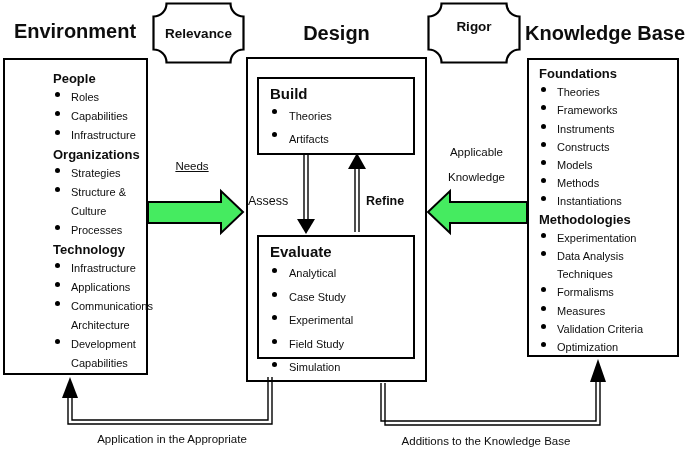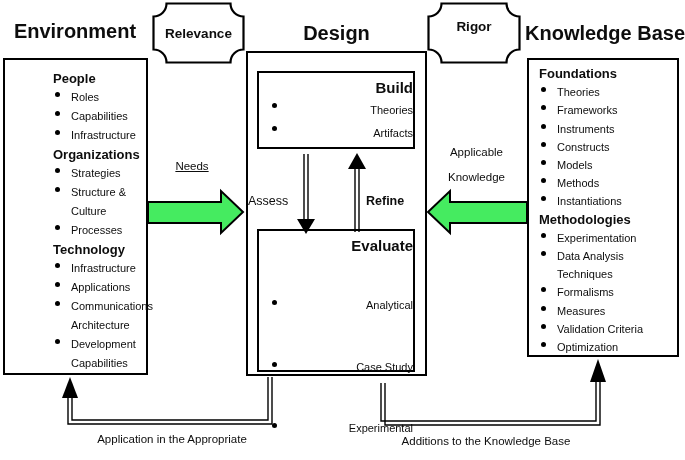--- a/index.html
+++ b/index.html
@@ -13,39 +13,39 @@
 
   .plaque { position:absolute; top:2px; }
   .plaque svg { position:absolute; left:0; top:0; }
   .plaque .plabel { position:absolute; inset:0; display:flex; align-items:center; justify-content:center;
                     font-weight:bold; font-size:13.5px; }
   .p-rel { left:152px; width:93px; height:62px; }
   .p-rig { left:427px; width:94px; height:48px;border-radius:30px; }
 
   .box { position:absolute; background:#fff; border:2.5px solid #000; }
   .env-box { left:3px;   top:58px; width:145px; height:317px;padding-left:36px; }
-  .des-box { left:246px; top:51px; width:181px; height:325px;text-align:right; }
+  .des-box { left:246px; top:57px; width:181px; height:325px; }
   .kb-box  { left:527px; top:58px; width:152px; height:299px; overflow:hidden; }
 
   .inner { position:absolute; background:#fff; border:2px solid #000; }
   .build-box { left:9px; top:18px;  width:158px; height:78px; }
-  .eval-box  { left:9px; top:176px; width:158px; height:143px; }
+  .eval-box  { left:9px; top:176px; width:158px; height:124px; }
 
   .seclist { padding:9px 4px 0 12px; }
   .kb-box .seclist { padding:5px 10px 0 10px; }
   .sec-title { font-weight:bold; font-size:13px; line-height:19px; }
   .item { position:relative; font-size:11px; line-height:19px; padding-left:18px; }
   .kb-box .sec-title { line-height:18.2px; }
   .kb-box .item { line-height:18.2px; padding-right:8px; }
   .bullet { position:absolute; left:2px; top:4px; width:5px; height:5px; background:#000; border-radius:50%; }
 
   .ib-title { font-weight:bold; font-size:15px; padding:5px 0 0 11px; line-height:20px; }
   .build-box .item { line-height:22px; margin-top:1px; padding-left:30px; }
   .build-box .bullet { left:13px; }
-  .eval-box .item { line-height:23.5px; padding-left:30px;margin-top:38px; }
+  .eval-box .item { line-height:23.5px; padding-left:30px; }
   .eval-box .bullet { left:13px; top:6px; }
 
   .flowlabel { position:absolute; font-size:11.5px; line-height:25px; text-align:center; }
   .l-needs { left:150px; width:84px; top:154px;text-decoration:underline; }
   .l-appk  { left:426px; width:101px; top:140px; }
   .l-assess { left:248px; top:189px; width:60px; text-align:left; font-size:12.5px; }
   .l-refine { left:366px; top:189px; width:60px; text-align:left; font-size:12.5px;font-weight:bold; }
   .l-apply { left:66px;  width:212px; top:427px; }
   .l-add   { left:376px; width:220px; top:429px; }
 

